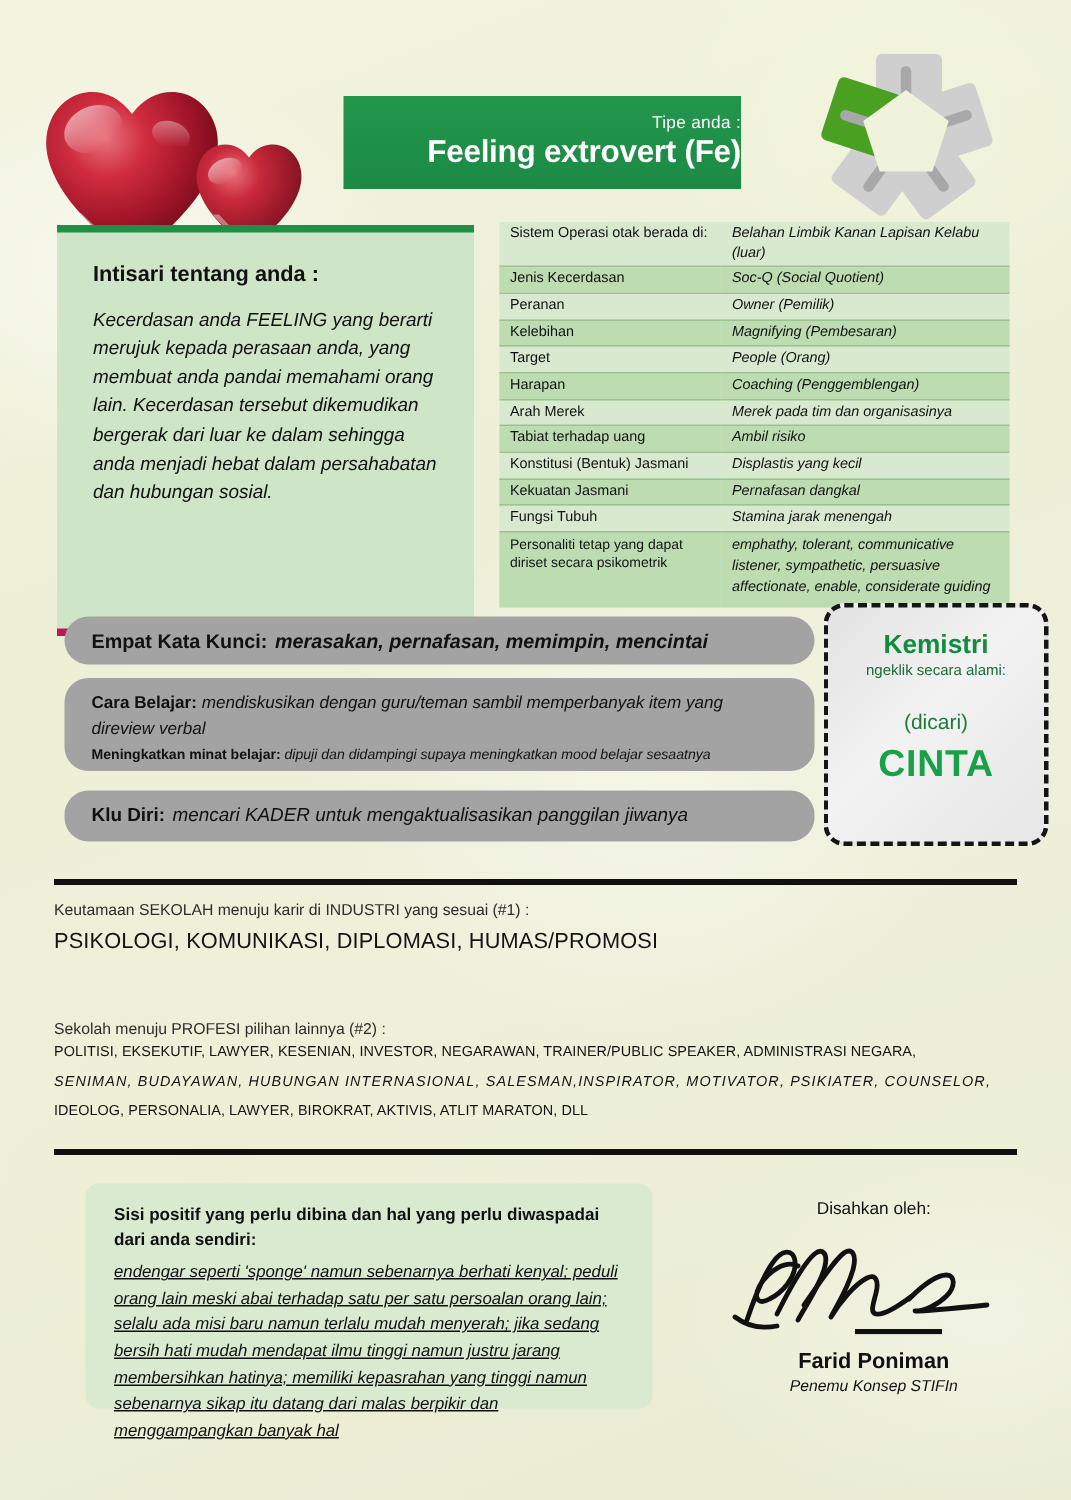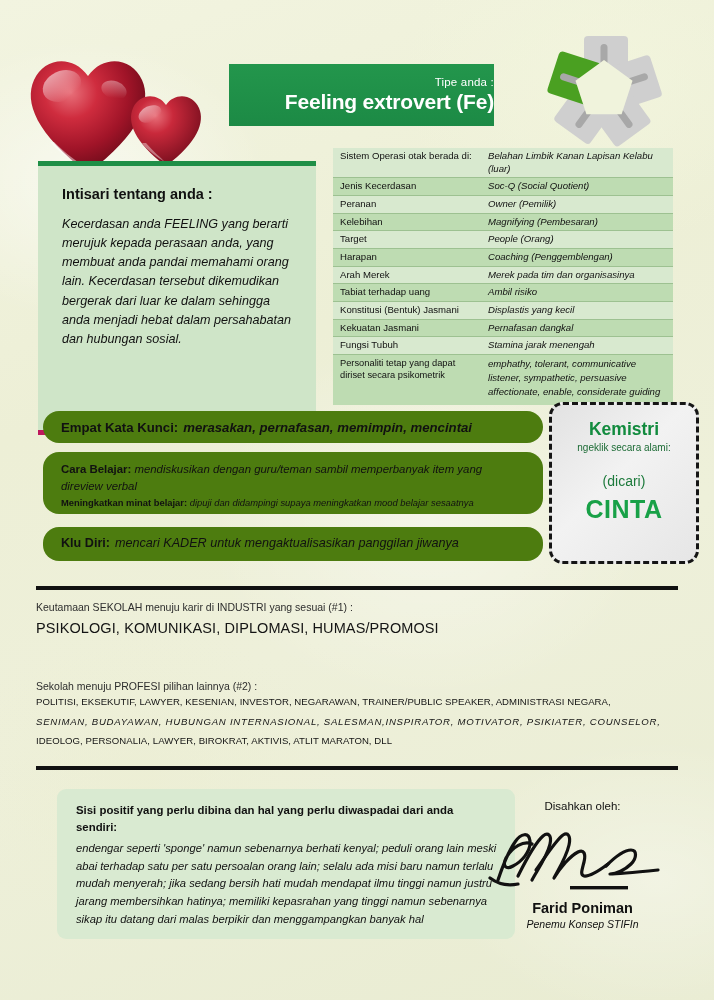--- a/index.html
+++ b/index.html
@@ -39,21 +39,21 @@
     background: linear-gradient(180deg,#23964c 0%,#1c8a45 100%);
     display: flex; flex-direction: column;
     align-items: flex-end; justify-content: center;
     color: #ffffff;
   }
   .title-banner .tsub { font-size: 11.5px; letter-spacing: .2px; margin-bottom: 2px; }
   .title-banner .tmain { font-size: 21px; font-weight: bold; letter-spacing: -.2px; }
 
   
   .intisari {
-    position: absolute; left: 38px; top: 161px; width: 278px; height: 274px;
+    position: absolute; left: 38px; top: 150px; width: 278px; height: 274px;
     background: #cfe5c8;
     border-top: 5px solid #1f8f47;
     border-bottom: 5px solid #be185d;
     padding: 20px 22px 0 24px;
   }
   .intisari h3 { font-size: 14.5px; font-weight: 600; color: #111; margin-bottom: 13px; }
   .intisari p { font-size: 12.6px; font-style: italic; color: #111; line-height: 1.52; }
 
   
   .spec-table {
@@ -68,21 +68,21 @@
   }
   .spec-table td.k { width: 148px; }
   .spec-table td.v { font-style: italic; }
   .spec-table tr.alt { background: #bedcb2; }
   .spec-table tr.sep td { border-top: 1px solid #9dc191; }
   .spec-table tr.last td { padding-bottom: 6px; font-size: 9.3px; }
   .spec-table tr.last td.v { font-size: 9.6px; line-height: 1.45; }
 
   
   .kbox {
-    position: absolute; background: #4d7c0f; border-radius: 16px;
+    position: absolute; background: #a3a3a3; border-radius: 16px;
     padding: 9px 18px; color: #111;
   }
   .kbox b { font-weight: bold; }
   .kbox i { font-style: italic; }
   .kb1 { left: 43px; top: 411px; width: 500px; height: 32px;
          display: flex; align-items: center; font-size: 13.2px; }
   .kb1 .lbl { font-weight: bold; }
   .kb1 .val { font-weight: bold; font-style: italic; margin-left: 5px; }
   .kb2 { left: 43px; top: 452px; width: 500px; height: 62px; padding: 9px 18px; }
   .kb2 .l1 { font-size: 11.4px; line-height: 1.45; }
@@ -117,25 +117,25 @@
   
   .career { position: absolute; left: 36px; top: 601px; width: 645px; color: #141414; }
   .career .cap { font-size: 10.5px; color: #2d2d2d; }
   .career .big { font-size: 14.5px; margin-top: 7px; letter-spacing: .1px; }
   .career .cap2 { font-size: 10.5px; color: #2d2d2d; margin-top: 44px; }
   .career .list { font-size: 9.6px; margin-top: 0; line-height: 2.05; letter-spacing: .05px; }
   .career .list div:nth-child(2) { letter-spacing: .75px; font-style: italic; }
 
   
   .sisi {
-    position: absolute; left: 57px; top: 789px; width: 458px; height: 150px;
+    position: absolute; left: 57px; top: 789px; width: 378px; height: 150px;
     background: #d9ead1; border-radius: 9px; padding: 13px 18px 0 19px; color: #111;
   }
   .sisi .h { font-size: 11.4px; font-weight: bold; line-height: 1.5; }
-  .sisi .b { font-size: 11.2px; font-style: italic; line-height: 1.57; margin-top: 4px; }
+  .sisi .b { font-size: 11.2px; font-style: italic; line-height: 1.57; margin-top: 4px; text-decoration: underline; }
 
   
   .sign { position: absolute; left: 470px; top: 800px; width: 225px; text-align: center; color: #111; }
   .sign .d { font-size: 11.5px; }
   .sign svg { display: block; margin: 6px auto 0; }
   .sign .n { font-size: 14.5px; font-weight: bold; margin-top: 4px; }
   .sign .t { font-size: 10.5px; font-style: italic; margin-top: 2px; }
 </style>
 </head>
 <body>

